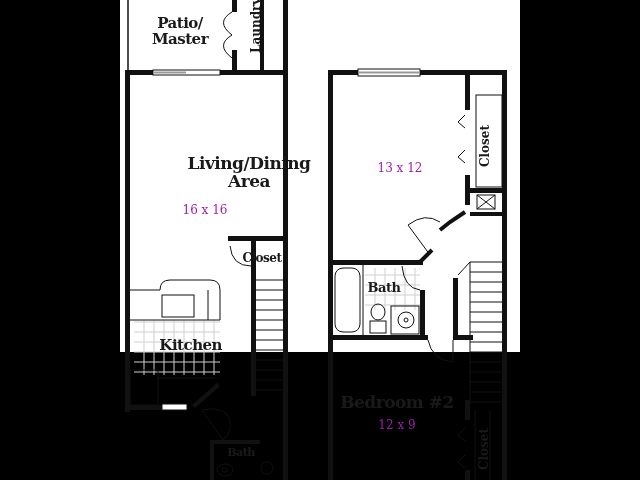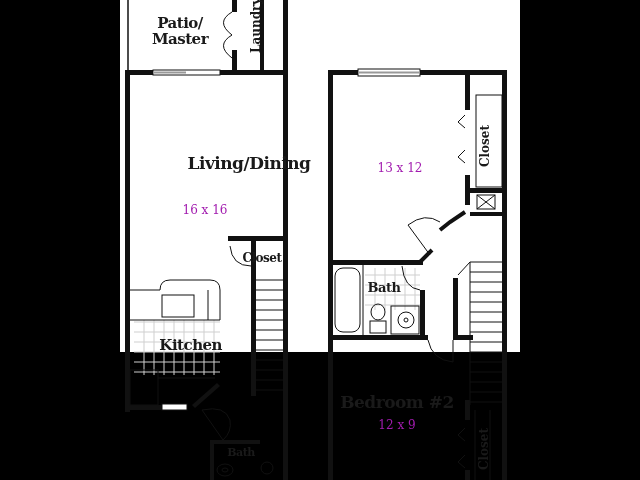--- a/index.html
+++ b/index.html
@@ -181,20 +181,21 @@
     <path d="M345,455 L338,462 L345,468" fill="none" stroke="#111" stroke-width="1"></path>
   </svg>
 
   <div class="lbl" style="left:24px;top:16px;width:72px;font-size:15px;">
     <div>Patio/</div>
     <div>Master</div>
   </div>
   <div class="vert" style="left:126px;top:26px;width:40px;font-size:12px;margin-left:-10px;">Laundry</div>
   <div class="lbl" style="left:10px;top:155px;width:150px;font-size:17px;padding-left:44px;">
     <div>Living/Dining</div>
+    <div>Area</div>
   </div>
   <div class="dim" style="left:10px;top:203px;width:150px;">16 x 16</div>
   <div class="lbl" style="left:118px;top:252px;width:48px;font-size:12px;">Closet</div>
   <div class="lbl" style="left:14px;top:338px;width:88px;font-size:15px;text-align:right;">Kitchen</div>
   <div class="lbl" style="left:98px;top:447px;width:46px;font-size:11px;">Bath</div>
 
   <div class="dim" style="left:215px;top:161px;width:130px;">13 x 12</div>
   <div class="vert" style="left:340px;top:135px;width:50px;font-size:12px;">Closet</div>
   <div class="lbl" style="left:240px;top:281px;width:48px;font-size:13px;">Bath</div>
   <div class="lbl" style="left:212px;top:394px;width:130px;font-size:17px;">Bedroom #2</div>

